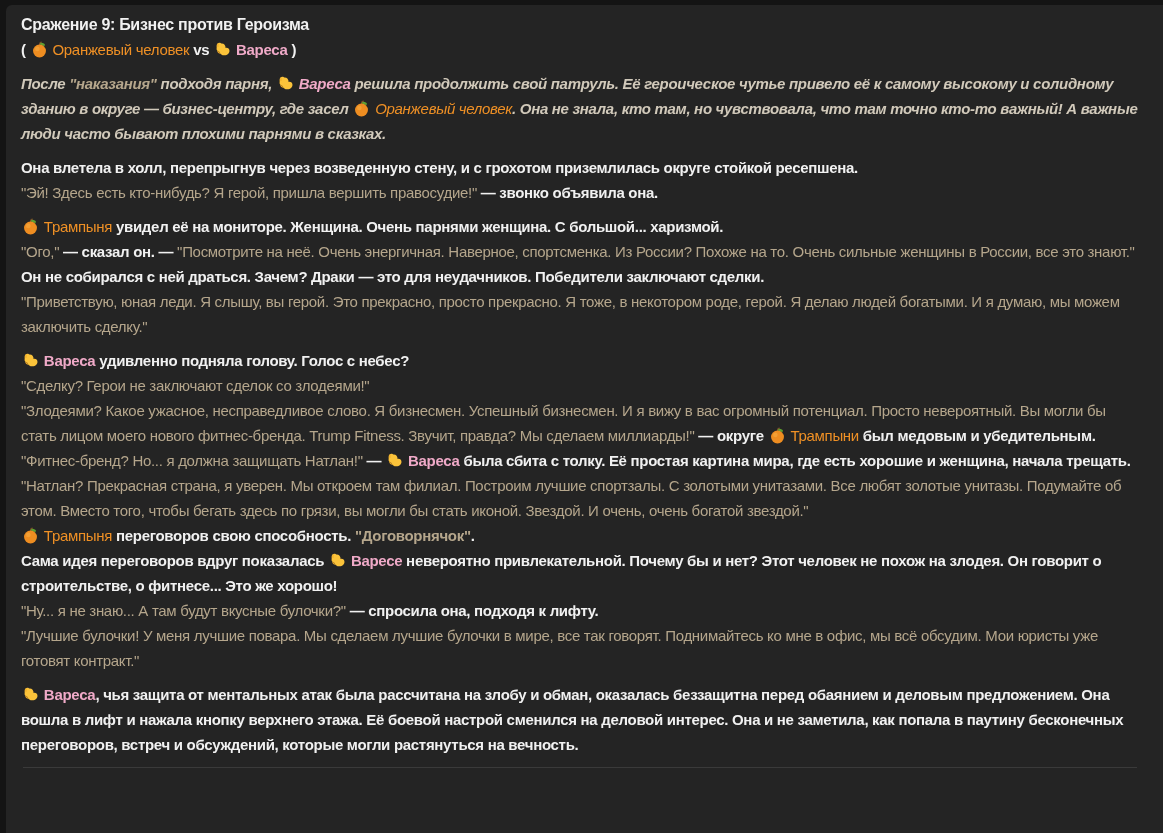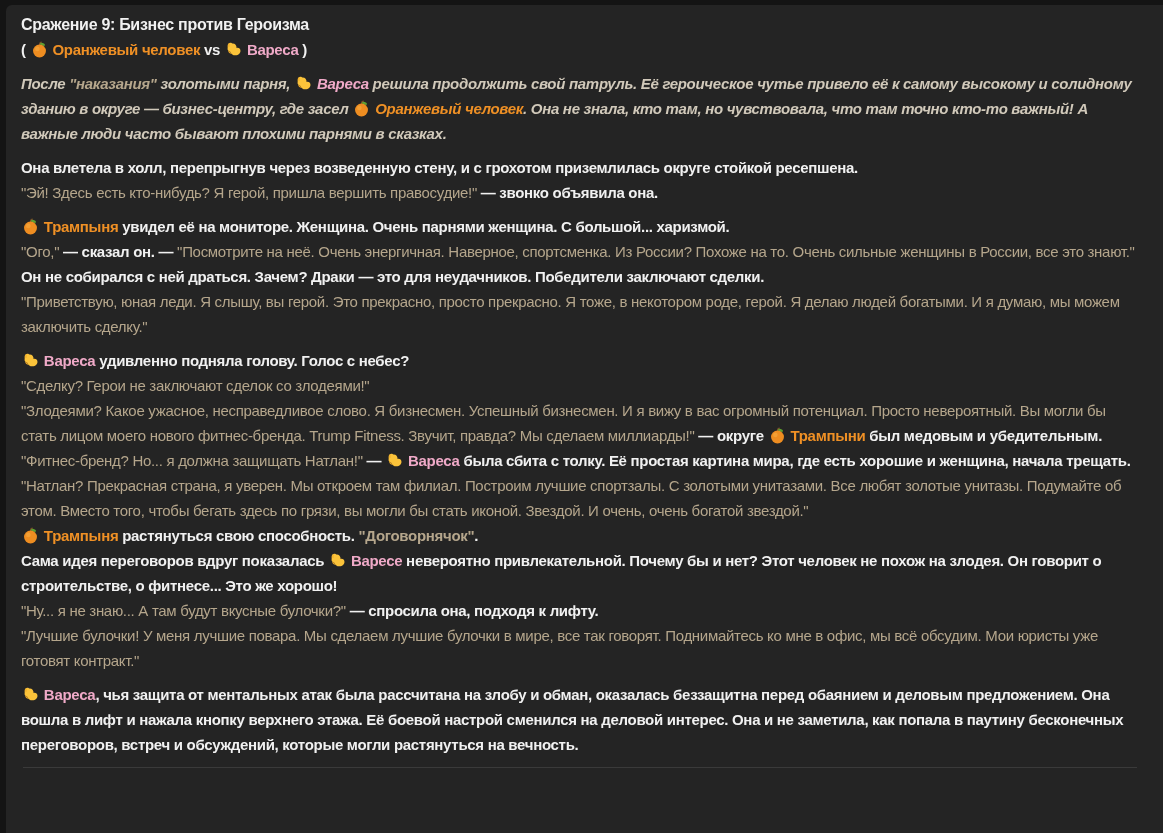--- a/index.html
+++ b/index.html
@@ -28,21 +28,21 @@
     color:var(--text);
     letter-spacing:-0.3px;
   }
   .para.title{font-size:16px;}
   .para.italic{font-style:italic; color:var(--italic-text);}
   .para.gap{margin-top:9px;}
   .seg-narration{}
   .seg-quote{color:var(--quote); font-weight:400;}
   .para.italic .seg-quote{font-weight:700;}
   .seg-quote_bold{color:var(--quote); font-weight:700;}
-  .seg-orange_name{color:var(--orange); font-weight:700;}
+  .seg-orange_name{color:var(--orange); font-weight:400;}
   .seg-pink_name{color:var(--pink); font-weight:700;text-align:right;}
   .emoji{
     display:inline-block; width:17px; height:17px;
     vertical-align:-3px; margin:0 1px;
   }
   .emoji svg{width:100%; height:100%; display:block;}
   hr.divider{
     border:none; border-top:1px solid var(--divider);
     margin:10px 2px 0 2px;
   }
@@ -56,21 +56,21 @@
       <p class="para subtitle"><span class="seg-narration">( </span><span class="emoji"><svg viewBox="0 0 20 20">
             <path d="M10.2 4.8 C9.9 3.1 10.6 1.9 12.1 1.4" stroke="#7a4f28" stroke-width="1.5" fill="none" stroke-linecap="round"></path>
             <ellipse cx="13.5" cy="3.9" rx="3.1" ry="1.6" fill="#5f9e31" transform="rotate(18 13.5 3.9)"></ellipse>
             <circle cx="10" cy="11.7" r="7.6" fill="#ee8d21"></circle>
             <circle cx="7.5" cy="9.3" r="2.7" fill="#f6a93f" opacity="0.65"></circle>
           </svg></span><span class="seg-orange_name"> Оранжевый человек</span><span class="seg-narration"> vs </span><span class="emoji"><svg viewBox="0 0 20 20">
             <path d="M7.2 2.2 C4.8 1.8 3.2 3.2 3.2 5.6 L3.2 9.4 C3.2 11 4.3 12.1 5.9 12.3 C6.6 15.1 9.2 16.9 12.4 16.9 C15.8 16.9 18.2 14.6 18.2 11.6 C18.2 9 16 7.4 13.6 8.1 C13.9 5.1 11.6 2.6 8.6 2.9 Z" fill="#fbc33a"></path>
             <path d="M3.2 5.6 L3.2 9.4 C3.2 11 4.3 12.1 5.9 12.3 C6.2 13.5 6.9 14.5 7.9 15.2 C5.2 14.9 3.6 13.2 3.6 11 Z" fill="#eda625"></path>
             <path d="M3.2 5.6 C3.2 3.9 4.1 2.7 5.6 2.3 L5.6 6.8 L3.2 6.8 Z" fill="#eda625" opacity="0.6"></path>
           </svg></span><span class="seg-pink_name"> Вареса</span><span class="seg-narration"> )</span></p>
-      <p class="para italic gap"><span class="seg-narration">После </span><span class="seg-quote">"наказания"</span><span class="seg-narration"> золотыми парня, </span><span class="emoji"><svg viewBox="0 0 20 20">
+      <p class="para italic gap"><span class="seg-narration">После </span><span class="seg-quote">"наказания"</span><span class="seg-narration"> подходя парня, </span><span class="emoji"><svg viewBox="0 0 20 20">
             <path d="M7.2 2.2 C4.8 1.8 3.2 3.2 3.2 5.6 L3.2 9.4 C3.2 11 4.3 12.1 5.9 12.3 C6.6 15.1 9.2 16.9 12.4 16.9 C15.8 16.9 18.2 14.6 18.2 11.6 C18.2 9 16 7.4 13.6 8.1 C13.9 5.1 11.6 2.6 8.6 2.9 Z" fill="#fbc33a"></path>
             <path d="M3.2 5.6 L3.2 9.4 C3.2 11 4.3 12.1 5.9 12.3 C6.2 13.5 6.9 14.5 7.9 15.2 C5.2 14.9 3.6 13.2 3.6 11 Z" fill="#eda625"></path>
             <path d="M3.2 5.6 C3.2 3.9 4.1 2.7 5.6 2.3 L5.6 6.8 L3.2 6.8 Z" fill="#eda625" opacity="0.6"></path>
           </svg></span><span class="seg-pink_name"> Вареса</span><span class="seg-narration"> решила продолжить свой патруль. Её героическое чутье привело её к самому высокому и солидному зданию в округе — бизнес-центру, где засел </span><span class="emoji"><svg viewBox="0 0 20 20">
             <path d="M10.2 4.8 C9.9 3.1 10.6 1.9 12.1 1.4" stroke="#7a4f28" stroke-width="1.5" fill="none" stroke-linecap="round"></path>
             <ellipse cx="13.5" cy="3.9" rx="3.1" ry="1.6" fill="#5f9e31" transform="rotate(18 13.5 3.9)"></ellipse>
             <circle cx="10" cy="11.7" r="7.6" fill="#ee8d21"></circle>
             <circle cx="7.5" cy="9.3" r="2.7" fill="#f6a93f" opacity="0.65"></circle>
           </svg></span><span class="seg-orange_name"> Оранжевый человек</span><span class="seg-narration">. Она не знала, кто там, но чувствовала, что там точно кто-то важный! А важные люди часто бывают плохими парнями в сказках.</span></p>
       <p class="para normal gap"><span class="seg-narration">Она влетела в холл, перепрыгнув через возведенную стену, и с грохотом приземлилась округе стойкой ресепшена.</span></p>
@@ -100,21 +100,21 @@
             <path d="M7.2 2.2 C4.8 1.8 3.2 3.2 3.2 5.6 L3.2 9.4 C3.2 11 4.3 12.1 5.9 12.3 C6.6 15.1 9.2 16.9 12.4 16.9 C15.8 16.9 18.2 14.6 18.2 11.6 C18.2 9 16 7.4 13.6 8.1 C13.9 5.1 11.6 2.6 8.6 2.9 Z" fill="#fbc33a"></path>
             <path d="M3.2 5.6 L3.2 9.4 C3.2 11 4.3 12.1 5.9 12.3 C6.2 13.5 6.9 14.5 7.9 15.2 C5.2 14.9 3.6 13.2 3.6 11 Z" fill="#eda625"></path>
             <path d="M3.2 5.6 C3.2 3.9 4.1 2.7 5.6 2.3 L5.6 6.8 L3.2 6.8 Z" fill="#eda625" opacity="0.6"></path>
           </svg></span><span class="seg-pink_name"> Вареса</span><span class="seg-narration"> была сбита с толку. Её простая картина мира, где есть хорошие и женщина, начала трещать.</span></p>
       <p class="para normal"><span class="seg-quote">"Натлан? Прекрасная страна, я уверен. Мы откроем там филиал. Построим лучшие спортзалы. С золотыми унитазами. Все любят золотые унитазы. Подумайте об этом. Вместо того, чтобы бегать здесь по грязи, вы могли бы стать иконой. Звездой. И очень, очень богатой звездой."</span></p>
       <p class="para normal"><span class="emoji"><svg viewBox="0 0 20 20">
             <path d="M10.2 4.8 C9.9 3.1 10.6 1.9 12.1 1.4" stroke="#7a4f28" stroke-width="1.5" fill="none" stroke-linecap="round"></path>
             <ellipse cx="13.5" cy="3.9" rx="3.1" ry="1.6" fill="#5f9e31" transform="rotate(18 13.5 3.9)"></ellipse>
             <circle cx="10" cy="11.7" r="7.6" fill="#ee8d21"></circle>
             <circle cx="7.5" cy="9.3" r="2.7" fill="#f6a93f" opacity="0.65"></circle>
-          </svg></span><span class="seg-orange_name"> Трампыня</span><span class="seg-narration"> растянуться свою способность. </span><span class="seg-quote_bold">"Договорнячок"</span><span class="seg-narration">.</span></p>
+          </svg></span><span class="seg-orange_name"> Трампыня</span><span class="seg-narration"> переговоров свою способность. </span><span class="seg-quote_bold">"Договорнячок"</span><span class="seg-narration">.</span></p>
       <p class="para normal"><span class="seg-narration">Сама идея переговоров вдруг показалась </span><span class="emoji"><svg viewBox="0 0 20 20">
             <path d="M7.2 2.2 C4.8 1.8 3.2 3.2 3.2 5.6 L3.2 9.4 C3.2 11 4.3 12.1 5.9 12.3 C6.6 15.1 9.2 16.9 12.4 16.9 C15.8 16.9 18.2 14.6 18.2 11.6 C18.2 9 16 7.4 13.6 8.1 C13.9 5.1 11.6 2.6 8.6 2.9 Z" fill="#fbc33a"></path>
             <path d="M3.2 5.6 L3.2 9.4 C3.2 11 4.3 12.1 5.9 12.3 C6.2 13.5 6.9 14.5 7.9 15.2 C5.2 14.9 3.6 13.2 3.6 11 Z" fill="#eda625"></path>
             <path d="M3.2 5.6 C3.2 3.9 4.1 2.7 5.6 2.3 L5.6 6.8 L3.2 6.8 Z" fill="#eda625" opacity="0.6"></path>
           </svg></span><span class="seg-pink_name"> Варесе</span><span class="seg-narration"> невероятно привлекательной. Почему бы и нет? Этот человек не похож на злодея. Он говорит о строительстве, о фитнесе... Это же хорошо!</span></p>
       <p class="para normal"><span class="seg-quote">"Ну... я не знаю... А там будут вкусные булочки?"</span><span class="seg-narration"> — спросила она, подходя к лифту.</span></p>
       <p class="para normal"><span class="seg-quote">"Лучшие булочки! У меня лучшие повара. Мы сделаем лучшие булочки в мире, все так говорят. Поднимайтесь ко мне в офис, мы всё обсудим. Мои юристы уже готовят контракт."</span></p>
       <p class="para normal gap"><span class="emoji"><svg viewBox="0 0 20 20">
             <path d="M7.2 2.2 C4.8 1.8 3.2 3.2 3.2 5.6 L3.2 9.4 C3.2 11 4.3 12.1 5.9 12.3 C6.6 15.1 9.2 16.9 12.4 16.9 C15.8 16.9 18.2 14.6 18.2 11.6 C18.2 9 16 7.4 13.6 8.1 C13.9 5.1 11.6 2.6 8.6 2.9 Z" fill="#fbc33a"></path>
             <path d="M3.2 5.6 L3.2 9.4 C3.2 11 4.3 12.1 5.9 12.3 C6.2 13.5 6.9 14.5 7.9 15.2 C5.2 14.9 3.6 13.2 3.6 11 Z" fill="#eda625"></path>

